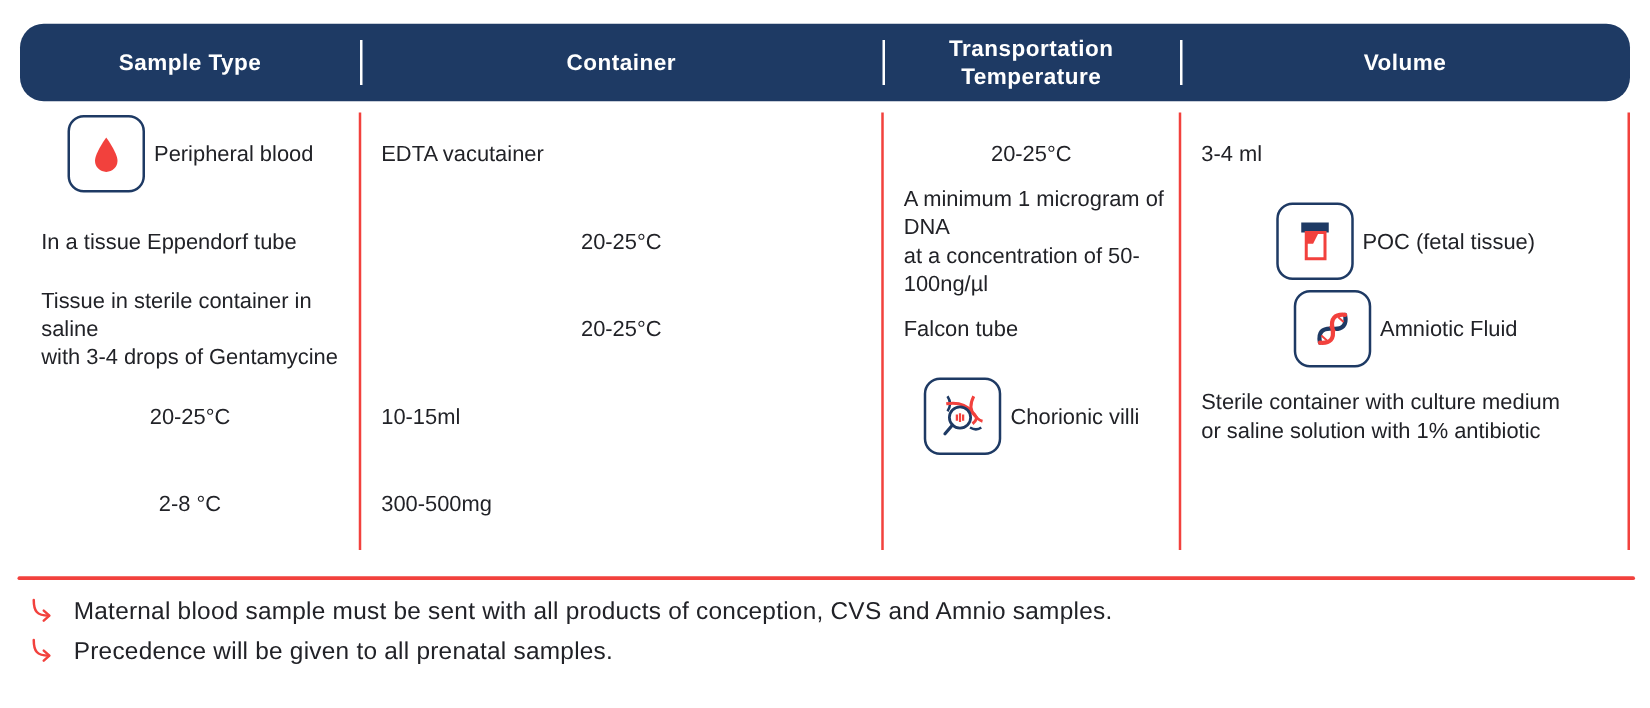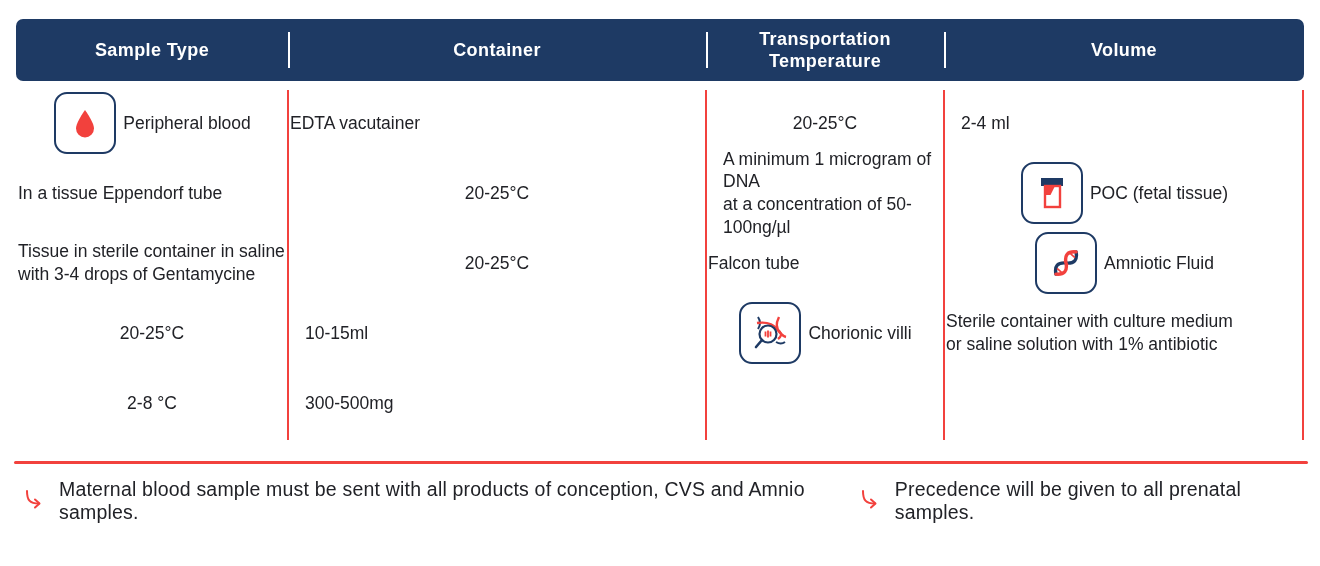--- a/index.html
+++ b/index.html
@@ -12,21 +12,21 @@
   body{
     width:1320px;height:566px;background:#ffffff;
     font-family:"Liberation Sans", sans-serif;color:var(--text);
     position:relative;overflow:hidden;
   }
   .stage{position:absolute;inset:0;}
 
   
   .header{
     position:absolute;left:16px;top:19px;width:1288px;height:62px;
-    background:var(--navy);border-radius:7px;
+    background:var(--navy);border-radius:19px;
     display:grid;grid-template-columns:272px 418px 238px 360px;
     align-items:center;
   }
   .hcol{
     color:#ffffff;font-weight:bold;font-size:18px;letter-spacing:.4px;
     text-align:center;white-space:pre-line;line-height:1.25;
   }
   .hdiv{
     position:absolute;top:13px;width:2px;height:36px;background:#ffffff;
   }
@@ -38,38 +38,38 @@
     grid-auto-rows:70px;
   }
   .vline{
     position:absolute;top:2px;width:2px;height:350px;background:var(--red);
   }
   .cell{
     display:flex;align-items:center;font-size:17.5px;line-height:1.3;
     white-space:pre-line;
   }
   .cell.sample{gap:7px;padding-left:1px;justify-content:center;}
-  .cell.container-cell{padding-left:2px;font-size:17.5px;}
+  .cell.container-cell{padding-left:17px;font-size:17.5px;}
   .cell.temp{justify-content:center;text-align:center;}
   .cell.volume{padding-left:17px;}
   .iconbox{
     width:62px;height:62px;flex:0 0 62px;
     border:2px solid var(--navy);border-radius:13px;background:#fff;
     display:flex;align-items:center;justify-content:center;
   }
   .iconbox svg{display:block;}
 
   
   .rule{
     position:absolute;left:14px;top:461px;width:1294px;height:3px;
     background:var(--red);border-radius:2px;
   }
   .notes{
     position:absolute;left:22px;top:478px;right:16px;
-    display:flex;gap:9px;
+    display:flex;flex-direction:column;gap:9px;
   }
   .note{display:flex;align-items:center;gap:15px;font-size:19.5px;}
   .note svg{flex:0 0 auto;margin-top:-4px;}
   .note span{letter-spacing:.2px;}
 </style>
 </head>
 <body>
 
 <div class="stage">
 
@@ -93,21 +93,21 @@
     <div class="cell sample">
       <div class="iconbox">
         <svg width="40" height="40" viewBox="0 0 40 40">
           <path d="M20 7 C20 7 11 19.5 11 25.5 a9 9 0 0 0 18 0 C29 19.5 20 7 20 7 Z" fill="#f2413d"></path>
         </svg>
       </div>
       <div>Peripheral blood</div>
     </div>
     <div class="cell container-cell">EDTA vacutainer</div>
     <div class="cell temp">20-25°C</div>
-    <div class="cell volume">2-4 ml</div>
+    <div class="cell volume">3-4 ml</div>
 
     <div class="cell container-cell">In a tissue Eppendorf tube</div>
     <div class="cell temp">20-25°C</div>
     <div class="cell volume">A minimum 1 microgram of DNA
 at a concentration of 50-100ng/µl</div>
 
     <div class="cell sample">
       <div class="iconbox">
         <svg width="42" height="42" viewBox="0 0 42 42">
           <rect x="10" y="6" width="22" height="8" fill="#1e3a64"></rect>

